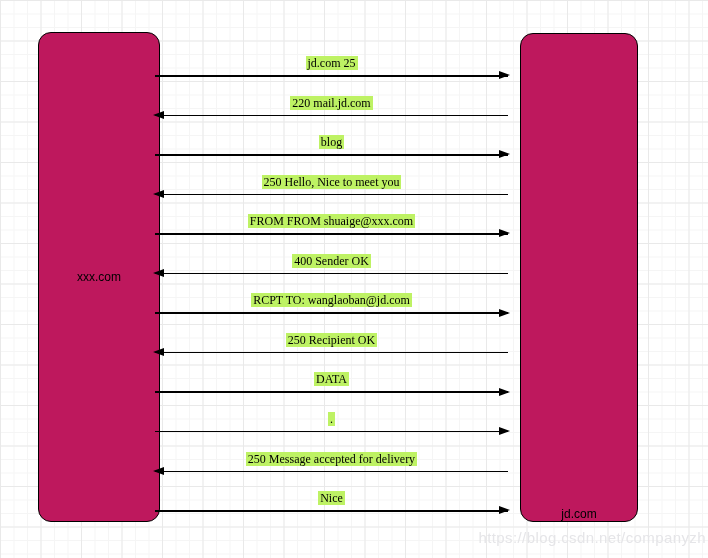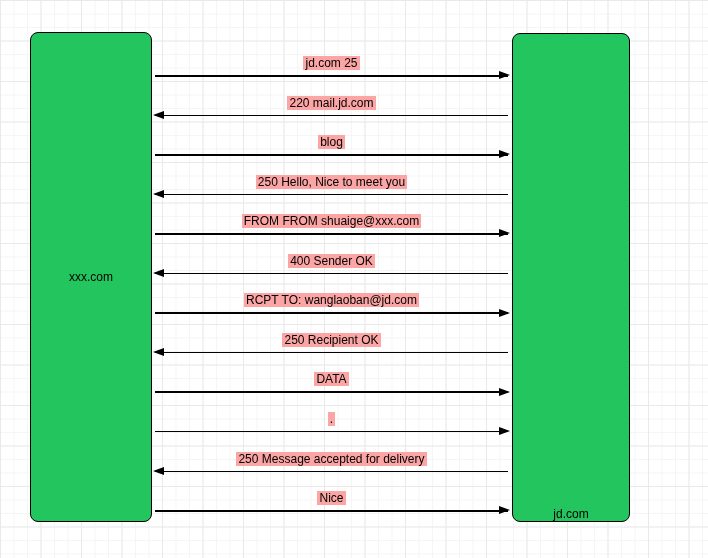--- a/index.html
+++ b/index.html
@@ -23,26 +23,27 @@
   }
 
   .canvas {
     position: absolute;
     inset: 0;
   }
 
   .actor {
     position: absolute;
     box-sizing: border-box;
-    background: #22c55e;
+    background: #be185d;
     border: 1.5px solid #000000;
-    border-radius: 8px;
+    border-radius: 13px;
     display: flex;
     align-items: center;
     justify-content: center;
+    margin-left: 8px;
   }
   .actor-left {
     left: 30px;
     top: 32px;
     width: 122px;
     height: 490px;
   }
   .actor-right {
     left: 512px;
     top: 33px;
@@ -68,22 +69,23 @@
     left: 0;
     width: 100%;
     text-align: center;
     font-size: 12px;
     line-height: 14px;
     color: #000000;
     white-space: nowrap;
     pointer-events: none;
   }
   .message .label span {
-    background: #fca5a5;
+    background: #bef264;
     padding: 0 2px;
+    font-family: Liberation Serif, serif;
   }
   .message .line {
     position: absolute;
     top: 0;
     left: 0;
     right: 0;
     height: 1.5px;
     background: #000000;
   }
   .message.right .line::after {
@@ -177,13 +179,14 @@
       <div class="message left" style="top: 470.5px;">
     <div class="label"><span>250 Message accepted for delivery</span></div>
     <div class="line"></div>
   </div>
       <div class="message right" style="top: 510.05px;">
     <div class="label"><span>Nice</span></div>
     <div class="line"></div>
   </div>
     </div>
 
+  <div class="watermark">https://blog.csdn.net/companyzh</div>
 </div>
 
 </body></html>

